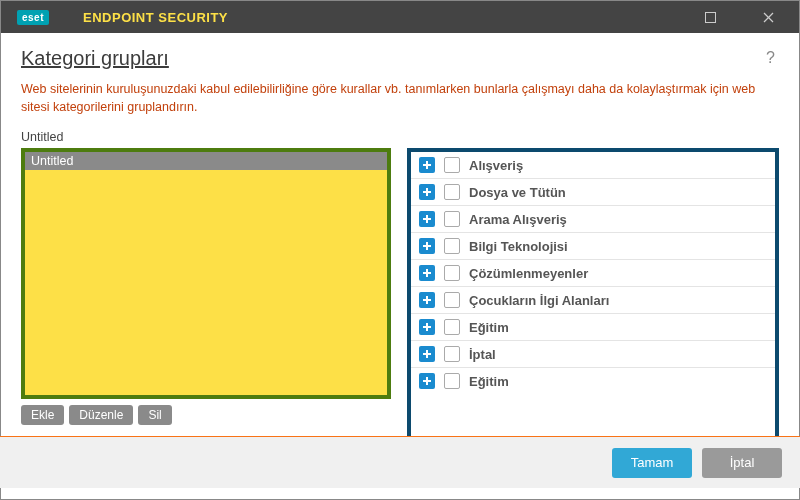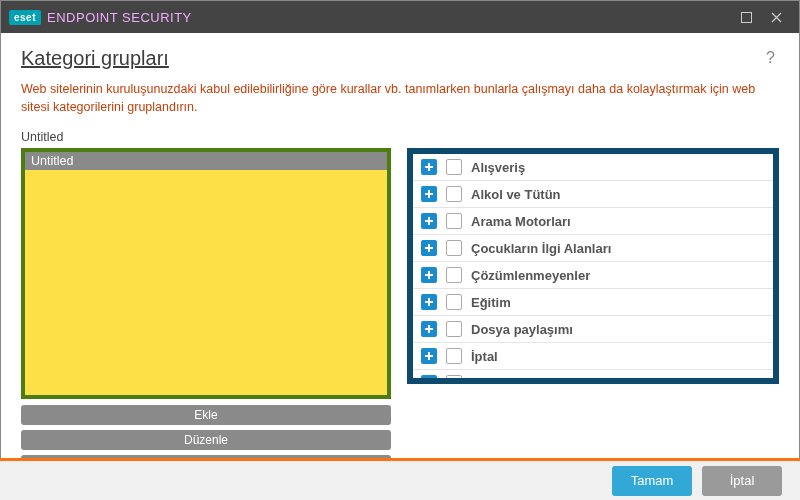--- a/index.html
+++ b/index.html
@@ -10,37 +10,38 @@
     height: 500px;
     overflow: hidden;
     border: 1px solid #888;
   }
   .titlebar {
     height: 32px;
     background: #444444;
     color: #fff;
     display: flex;
     align-items: center;
-    padding: 0 8px;
+    padding: 0 16px;
+    gap: 28px;
   }
   .brand-badge {
     background: #00a1b2;
     color: #fff;
     font-size: 10px;
     font-weight: bold;
     padding: 2px 5px;
     border-radius: 2px;
     margin-right: 6px;
     letter-spacing: 0.5px;
   }
   .brand-title {
     font-size: 13px;
-    font-weight: 400;
+    font-weight: 700;
     letter-spacing: 0.5px;
-    color: #f0abfc;
+    color: #fde047;
   }
   .titlebar-spacer { flex: 1; }
   .tb-btn {
     width: 30px;
     height: 32px;
     display: flex;
     align-items: center;
     justify-content: center;
     color: #ccc;
     font-size: 14px;
@@ -97,35 +98,34 @@
     padding: 2px 6px;
     font-size: 12.5px;
     color: #fff;
     background: #8a8a8a;
     cursor: pointer;
   }
   .group-actions {
     margin-top: 6px;
     display: flex;
     gap: 5px;
-    flex-direction: column;
   }
   .sm-btn {
     background: #8a8a8a;
     color: #fff;
     border: none;
     border-radius: 3px;
     font-size: 12px;
     padding: 3px 10px;
     cursor: pointer;
   }
 
   .cat-list {
-    border: 6px solid #0c4a6e;
-    height: 236px;
+    border: 4px solid #0c4a6e;
+    height: 292px;
     overflow-y: auto;
     background: #fff;
   }
   .cat-row {
     display: flex;
     align-items: center;
     gap: 9px;
     padding: 5px 8px;
     border-bottom: 1px solid #e4e4e4;
     font-size: 13px;
@@ -156,26 +156,26 @@
     flex-shrink: 0;
   }
   .cat-label { cursor: default; }
 
   .cat-list::-webkit-scrollbar { width: 14px; }
   .cat-list::-webkit-scrollbar-track { background: #f4f4f4; border-left: 1px solid #ddd; }
   .cat-list::-webkit-scrollbar-thumb { background: #c8c8c8; border: 3px solid #f4f4f4; border-radius: 7px; }
 
   .footer {
     position: absolute;
-    bottom: 0;
+    bottom: 12px;
     left: 0;
     right: 0;
-    height: 42px;
+    height: 52px;
     background: #f0f0f0;
-    border-top: 3px solid #f97316;
+    border-top: 1px solid #f97316;
     display: flex;
     align-items: center;
     justify-content: flex-end;
     padding: 0 18px;
     gap: 10px;
   }
   .footer .btn {
     min-width: 80px;
     height: 30px;
     border: none;
@@ -241,71 +241,71 @@
             <span class="cat-label">Alışveriş</span>
           </div>
           <div class="cat-row">
             <div class="expand-box">
               <svg viewBox="0 0 10 10">
                 <line x1="5" y1="1" x2="5" y2="9" stroke="#fff" stroke-width="2"></line>
                 <line x1="1" y1="5" x2="9" y2="5" stroke="#fff" stroke-width="2"></line>
               </svg>
             </div>
             <div class="cat-check"></div>
-            <span class="cat-label">Alkol ve Tütün</span>
-          </div>
-          <div class="cat-row">
-            <div class="expand-box">
-              <svg viewBox="0 0 10 10">
-                <line x1="5" y1="1" x2="5" y2="9" stroke="#fff" stroke-width="2"></line>
-                <line x1="1" y1="5" x2="9" y2="5" stroke="#fff" stroke-width="2"></line>
-              </svg>
-            </div>
-            <div class="cat-check"></div>
-            <span class="cat-label">Arama Motorları</span>
+            <span class="cat-label">Dosya ve Tütün</span>
+          </div>
+          <div class="cat-row">
+            <div class="expand-box">
+              <svg viewBox="0 0 10 10">
+                <line x1="5" y1="1" x2="5" y2="9" stroke="#fff" stroke-width="2"></line>
+                <line x1="1" y1="5" x2="9" y2="5" stroke="#fff" stroke-width="2"></line>
+              </svg>
+            </div>
+            <div class="cat-check"></div>
+            <span class="cat-label">Arama Alışveriş</span>
+          </div>
+          <div class="cat-row">
+            <div class="expand-box">
+              <svg viewBox="0 0 10 10">
+                <line x1="5" y1="1" x2="5" y2="9" stroke="#fff" stroke-width="2"></line>
+                <line x1="1" y1="5" x2="9" y2="5" stroke="#fff" stroke-width="2"></line>
+              </svg>
+            </div>
+            <div class="cat-check"></div>
+            <span class="cat-label">Bilgi Teknolojisi</span>
+          </div>
+          <div class="cat-row">
+            <div class="expand-box">
+              <svg viewBox="0 0 10 10">
+                <line x1="5" y1="1" x2="5" y2="9" stroke="#fff" stroke-width="2"></line>
+                <line x1="1" y1="5" x2="9" y2="5" stroke="#fff" stroke-width="2"></line>
+              </svg>
+            </div>
+            <div class="cat-check"></div>
+            <span class="cat-label">Çözümlenmeyenler</span>
           </div>
           <div class="cat-row">
             <div class="expand-box">
               <svg viewBox="0 0 10 10">
                 <line x1="5" y1="1" x2="5" y2="9" stroke="#fff" stroke-width="2"></line>
                 <line x1="1" y1="5" x2="9" y2="5" stroke="#fff" stroke-width="2"></line>
               </svg>
             </div>
             <div class="cat-check"></div>
             <span class="cat-label">Çocukların İlgi Alanları</span>
           </div>
           <div class="cat-row">
             <div class="expand-box">
               <svg viewBox="0 0 10 10">
                 <line x1="5" y1="1" x2="5" y2="9" stroke="#fff" stroke-width="2"></line>
                 <line x1="1" y1="5" x2="9" y2="5" stroke="#fff" stroke-width="2"></line>
               </svg>
             </div>
             <div class="cat-check"></div>
-            <span class="cat-label">Çözümlenmeyenler</span>
-          </div>
-          <div class="cat-row">
-            <div class="expand-box">
-              <svg viewBox="0 0 10 10">
-                <line x1="5" y1="1" x2="5" y2="9" stroke="#fff" stroke-width="2"></line>
-                <line x1="1" y1="5" x2="9" y2="5" stroke="#fff" stroke-width="2"></line>
-              </svg>
-            </div>
-            <div class="cat-check"></div>
             <span class="cat-label">Eğitim</span>
-          </div>
-          <div class="cat-row">
-            <div class="expand-box">
-              <svg viewBox="0 0 10 10">
-                <line x1="5" y1="1" x2="5" y2="9" stroke="#fff" stroke-width="2"></line>
-                <line x1="1" y1="5" x2="9" y2="5" stroke="#fff" stroke-width="2"></line>
-              </svg>
-            </div>
-            <div class="cat-check"></div>
-            <span class="cat-label">Dosya paylaşımı</span>
           </div>
           <div class="cat-row">
             <div class="expand-box">
               <svg viewBox="0 0 10 10">
                 <line x1="5" y1="1" x2="5" y2="9" stroke="#fff" stroke-width="2"></line>
                 <line x1="1" y1="5" x2="9" y2="5" stroke="#fff" stroke-width="2"></line>
               </svg>
             </div>
             <div class="cat-check"></div>
             <span class="cat-label">İptal</span>

